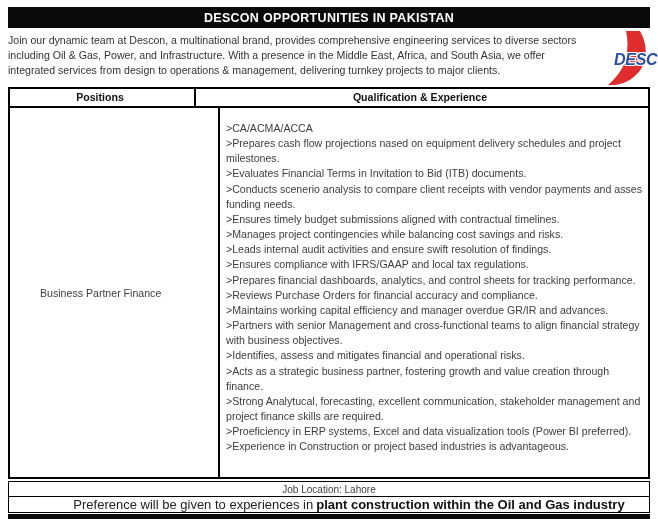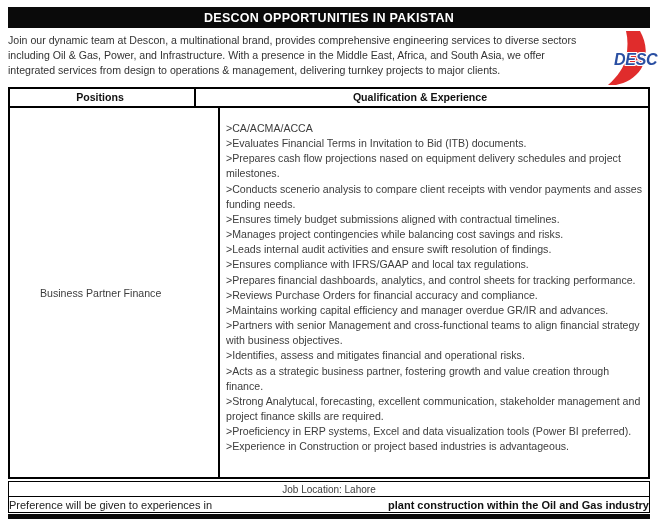--- a/index.html
+++ b/index.html
@@ -108,23 +108,24 @@
     margin-top: 2px;
     height: 16px;
     display: flex; align-items: center; justify-content: center;
     font-size: 10px;
     color: #3d3d3d;
   }
   .preference-row {
     border: 1px solid #000000;
     border-top: none;
     height: 16px;
-    display: flex; align-items: center; justify-content: space-between;
-    font-size: 11px;
+    display: flex; align-items: center; justify-content: center;
+    font-size: 13px;
     color: #222222;
+    padding-left: 40px;
   }
   .preference-row .bold { font-weight: bold; color: #111111; margin-left: 3px; }
 
   .footer-bar {
     background: #0a0a0a;
     margin-top: 1px;
     height: 19px;
     display: flex; align-items: center; justify-content: center;
     color: #ffffff;
     font-weight: bold;
@@ -154,22 +155,22 @@
 
   <div class="main-table">
     <div class="thead">
       <div class="th col-pos">Positions</div>
       <div class="th col-qual">Qualification &amp; Experience</div>
     </div>
     <div class="tbody">
       <div class="td-pos">Business Partner Finance</div>
       <div class="td-qual">
           <div class="qual-item">&gt;CA/ACMA/ACCA</div>
+          <div class="qual-item">&gt;Prepares cash flow projections nased on equipment delivery schedules and project milestones.</div>
           <div class="qual-item">&gt;Evaluates Financial Terms in Invitation to Bid (ITB) documents.</div>
-          <div class="qual-item">&gt;Prepares cash flow projections nased on equipment delivery schedules and project milestones.</div>
           <div class="qual-item">&gt;Conducts scenerio analysis to compare client receipts with vendor payments and asses funding needs.</div>
           <div class="qual-item">&gt;Ensures timely budget submissions aligned with contractual timelines.</div>
           <div class="qual-item">&gt;Manages project contingencies while balancing cost savings and risks.</div>
           <div class="qual-item">&gt;Leads internal audit activities and ensure swift resolution of findings.</div>
           <div class="qual-item">&gt;Ensures compliance with IFRS/GAAP and local tax regulations.</div>
           <div class="qual-item">&gt;Prepares financial dashboards, analytics, and control sheets for tracking performance.</div>
           <div class="qual-item">&gt;Reviews Purchase Orders for financial accuracy and compliance.</div>
           <div class="qual-item">&gt;Maintains working capital efficiency and manager overdue GR/IR and advances.</div>
           <div class="qual-item">&gt;Partners with senior Management and cross-functional teams to align financial strategy with business objectives.</div>
           <div class="qual-item">&gt;Identifies, assess and mitigates financial and operational risks.</div>

